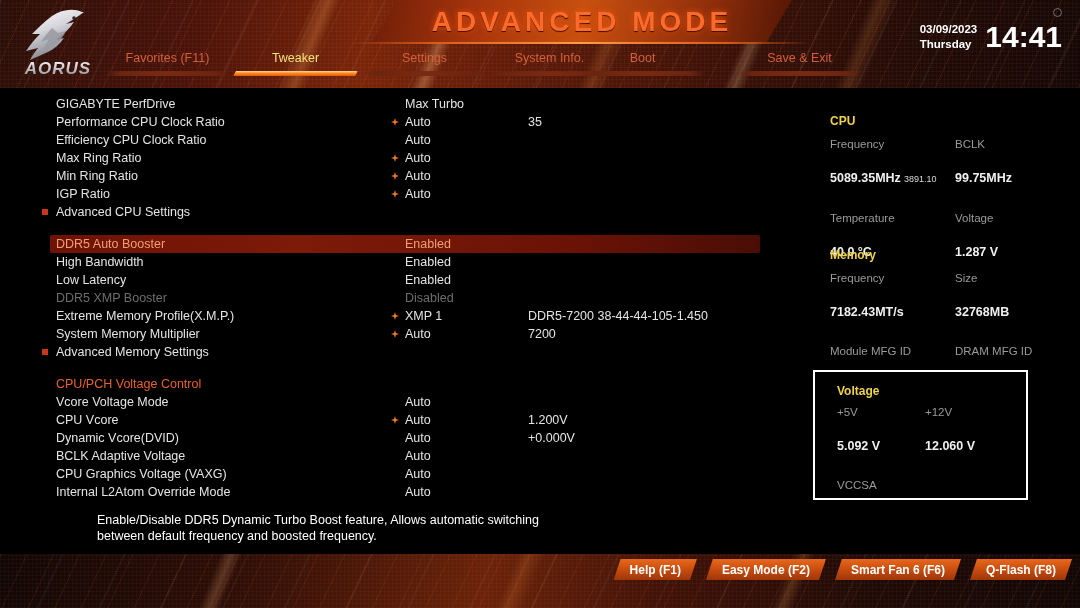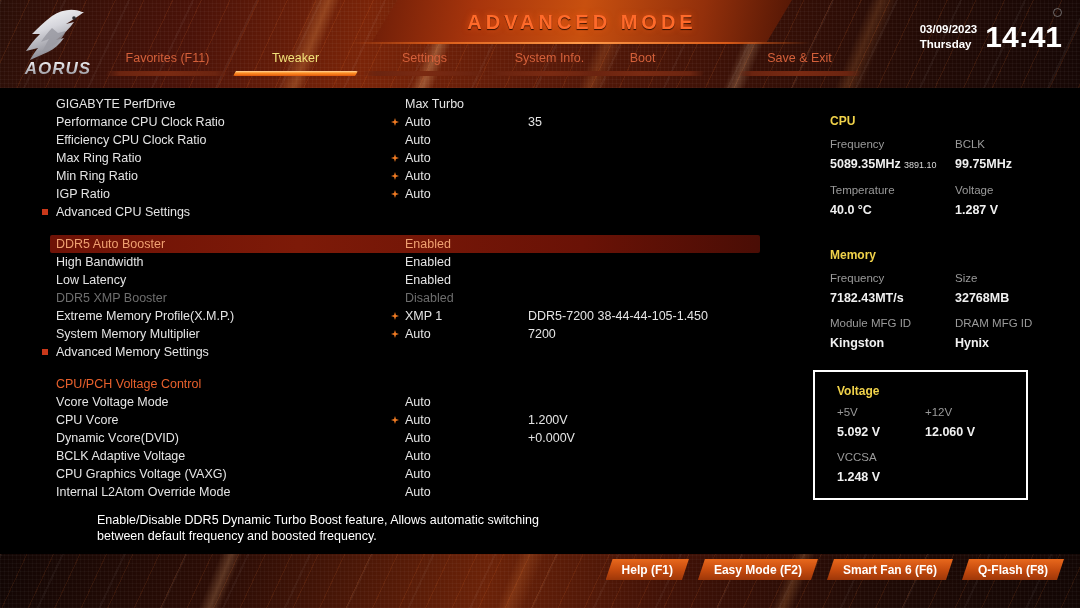--- a/index.html
+++ b/index.html
@@ -34,21 +34,21 @@
   
   #mode-banner {
     position:absolute; left:372px; top:0px; width:420px; height:42px;
     background:linear-gradient(100deg, #6e1e08 0%, #a8350c 25%, #c8500f 50%, #93300b 78%, #521605 100%);
     clip-path:polygon(6% 0%, 100% 0%, 94% 100%, 0% 100%);
     box-shadow:0 1px 0 rgba(255,150,70,0.55);
   }
   #mode-title {
     position:absolute; left:372px; top:0px; width:420px; height:44px;
     display:flex; align-items:center; justify-content:center;
-    font-size:20px; font-weight:bold; letter-spacing:4px;
+    font-size:28px; font-weight:bold; letter-spacing:4px;
     color:#ff6a2a;
     text-shadow:0 0 6px rgba(255,90,20,0.7), 0 1px 1px #000;
   }
   #mode-rule {
     position:absolute; left:350px; top:42px; width:460px; height:2px;
     background:linear-gradient(90deg, rgba(200,70,15,0) 0%, #d85a18 18%, #ff9a4a 50%, #d85a18 82%, rgba(200,70,15,0) 100%);
   }
 
   
   #logo-wrap { position:absolute; left:4px; top:4px; width:104px; height:82px; }
@@ -117,21 +117,21 @@
   }
   
   .bullet {
     position:absolute; left:42px; top:6px; width:6px; height:6px; background:#c9381a;
   }
 
   
   #side { position:absolute; left:810px; top:0; width:270px; height:418px; }
   .panel { position:absolute; left:20px; width:250px; }
   .panel-title { font-size:12px; font-weight:bold; color:#f0d24a; margin-bottom:8px; }
-  .pgrid { display:grid; grid-template-columns:1fr 1fr; row-gap:2px; }
+  .pgrid { display:grid; grid-template-columns:1fr 1fr; row-gap:16px; }
   .pk { font-size:11.5px; color:#9a9a9a; line-height:17px; }
   .pv { font-size:12.5px; color:#f0f0f0; font-weight:bold; line-height:19px; margin-bottom:5px; }
   .pv .sub { font-size:9px; font-weight:normal; color:#d8d8d8; margin-left:3px; }
 
   #voltage-panel {
     position:absolute; left:3px; top:282px; width:215px; height:130px;
     border:2px solid #ffffff; background:#000; padding:12px 0 0 22px;
   }
   #voltage-panel .panel-title { margin-bottom:6px; }
   #voltage-panel .pgrid { width:176px; }
@@ -157,21 +157,21 @@
     overflow:hidden;
   }
   #footer:before {
     content:""; position:absolute; left:0; top:0; width:100%; height:100%;
     background:
       linear-gradient(112deg, transparent 20%, rgba(255,190,130,0.22) 21%, transparent 22%),
       linear-gradient(112deg, transparent 47%, rgba(255,150,70,0.16) 48%, transparent 49.5%),
       linear-gradient(112deg, transparent 72%, rgba(255,170,90,0.18) 73%, transparent 74%);
     pointer-events:none;
   }
-  #fnbar { position:absolute; right:16px; top:5px; display:flex; gap:9px; }
+  #fnbar { position:absolute; right:8px; top:5px; display:flex; gap:9px; }
   .fnbtn {
     height:21px; padding:0 16px;
     display:flex; align-items:center; justify-content:center;
     font-size:12px; color:#ffffff; font-weight:bold;
     background:linear-gradient(180deg,#e8681c 0%, #c44a0e 55%, #9e3709 100%);
     clip-path:polygon(7px 0, 100% 0, calc(100% - 7px) 100%, 0 100%);
     cursor:pointer; white-space:nowrap;
   }
 </style>
 </head>

